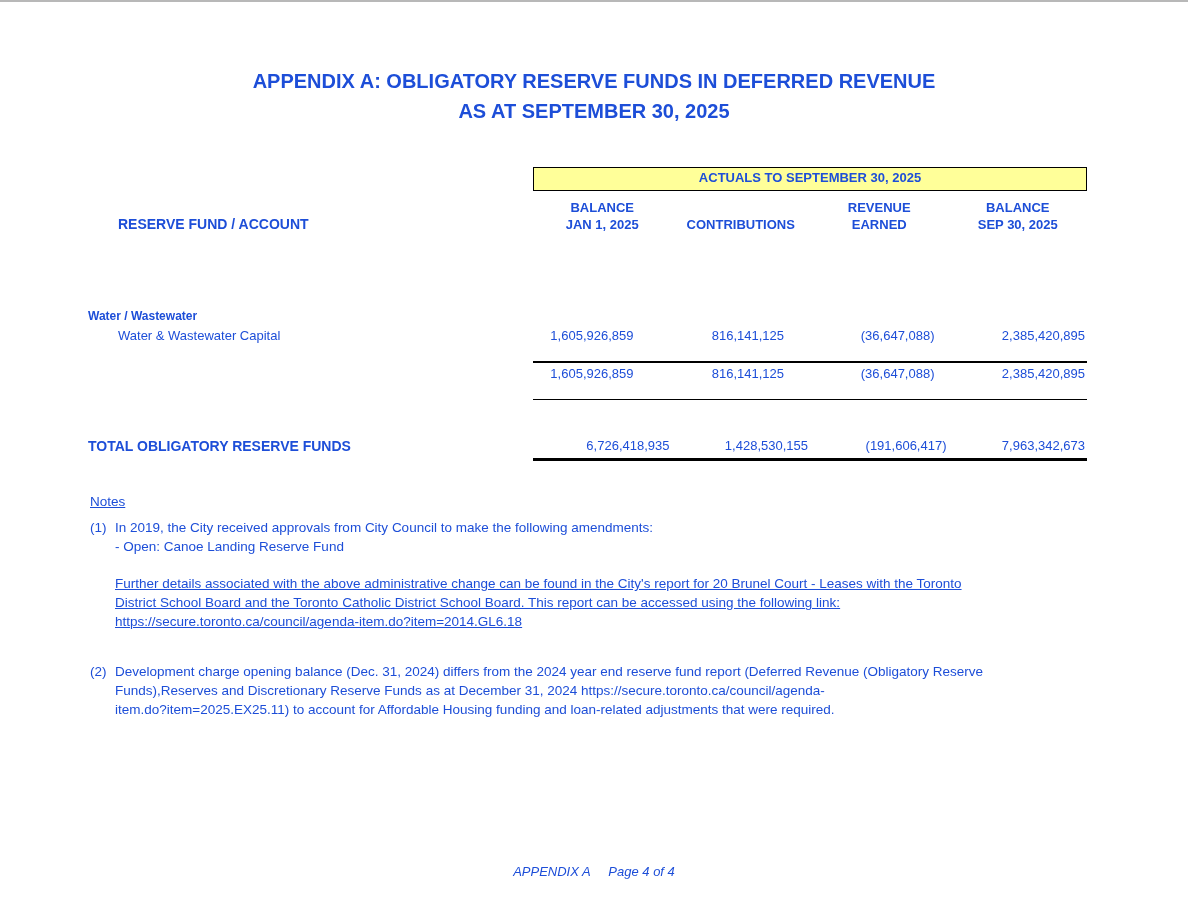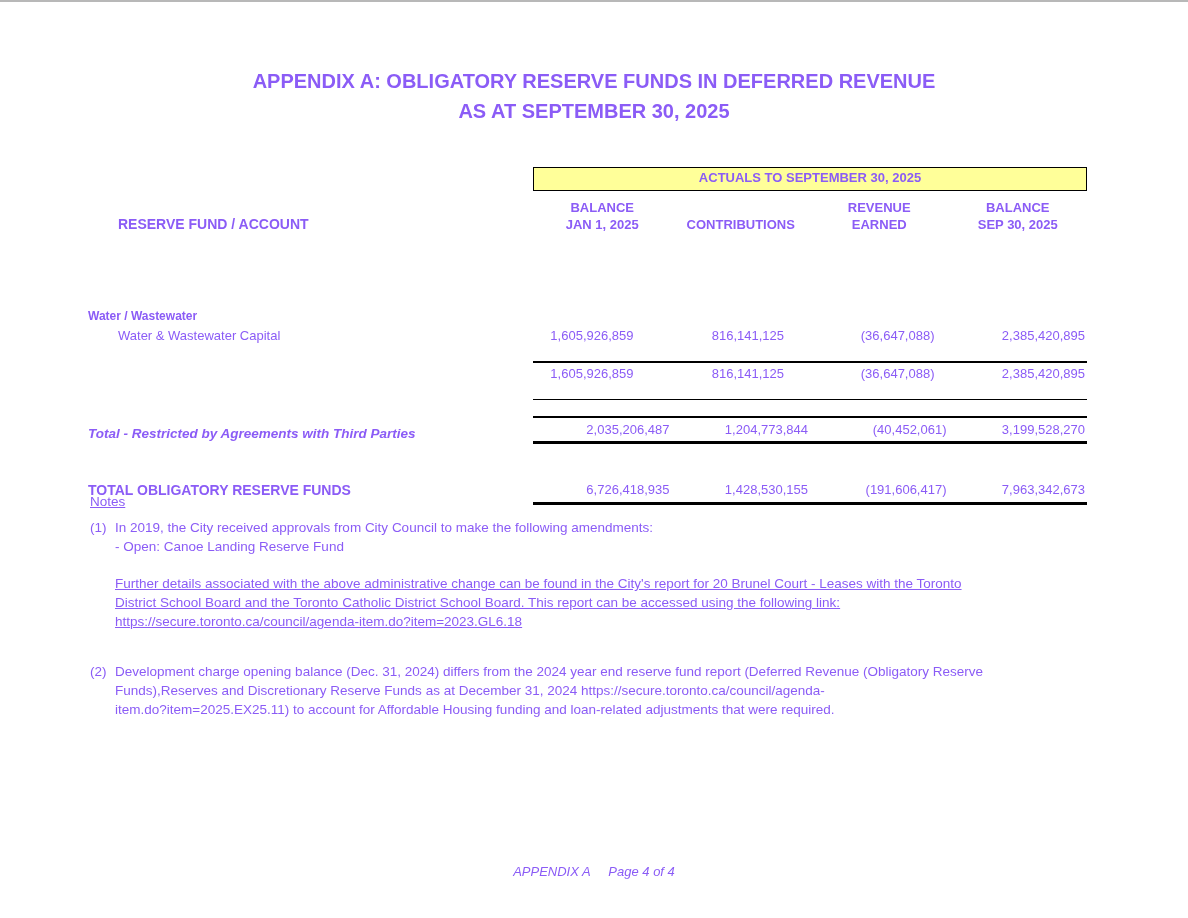--- a/index.html
+++ b/index.html
@@ -3,21 +3,21 @@
 <meta charset="utf-8">
 <style>
   * { margin: 0; padding: 0; box-sizing: border-box; }
   html, body { background: #e8e8e8; }
   .page {
     position: relative;
     width: 1188px;
     height: 918px;
     background: #ffffff;
     font-family: "Liberation Sans", sans-serif;
-    color: #8b5cf6;
+    color: #1d4ed8;
     overflow: hidden;
     border-top: 2px solid #b8b8b8;
   }
   
   .title {
     position: absolute;
     top: 64px; left: 0;
     width: 100%;
     text-align: center;
     font-weight: bold;
@@ -168,29 +168,20 @@
 
     <div class="data-row row-subtotal">
       <div class="nums">
         <div class="num-cell">1,605,926,859</div>
         <div class="num-cell">816,141,125</div>
         <div class="num-cell">(36,647,088)</div>
         <div class="num-cell">2,385,420,895</div>
       </div>
     </div>
 
-    <div class="total-row">
-      <div class="label-col">Total - Restricted by Agreements with Third Parties</div>
-      <div class="nums">
-        <div class="num-cell">2,035,206,487</div>
-        <div class="num-cell">1,204,773,844</div>
-        <div class="num-cell">(40,452,061)</div>
-        <div class="num-cell">3,199,528,270</div>
-      </div>
-    </div>
 
     <div class="grand-row">
       <div class="label-col">TOTAL OBLIGATORY RESERVE FUNDS</div>
       <div class="nums">
         <div class="num-cell">6,726,418,935</div>
         <div class="num-cell">1,428,530,155</div>
         <div class="num-cell">(191,606,417)</div>
         <div class="num-cell">7,963,342,673</div>
       </div>
     </div>
@@ -203,21 +194,21 @@
     <div class="note">
       <div class="note-number">(1)</div>
       <div class="note-body">
         <div class="note-para">
           <div class="note-line">In 2019, the City received approvals from City Council to make the following amendments:</div>
           <div class="note-line">- Open: Canoe Landing Reserve Fund</div>
         </div>
         <div class="note-para">
           <div class="note-line">Further details associated with the above administrative change can be found in the City's report for 20 Brunel Court - Leases with the Toronto</div>
           <div class="note-line">District School Board and the Toronto Catholic District School Board. This report can be accessed using the following link:</div>
-          <div class="note-line">https://secure.toronto.ca/council/agenda-item.do?item=2023.GL6.18</div>
+          <div class="note-line">https://secure.toronto.ca/council/agenda-item.do?item=2014.GL6.18</div>
         </div>
       </div>
     </div>
 
     <div class="note">
       <div class="note-number">(2)</div>
       <div class="note-body">
         <div class="note-para">
           <div class="note-line">Development charge opening balance (Dec. 31, 2024) differs from the 2024 year end reserve fund report (Deferred Revenue (Obligatory Reserve</div>
           <div class="note-line">Funds),Reserves and Discretionary Reserve Funds as at December 31, 2024 https://secure.toronto.ca/council/agenda-</div>

